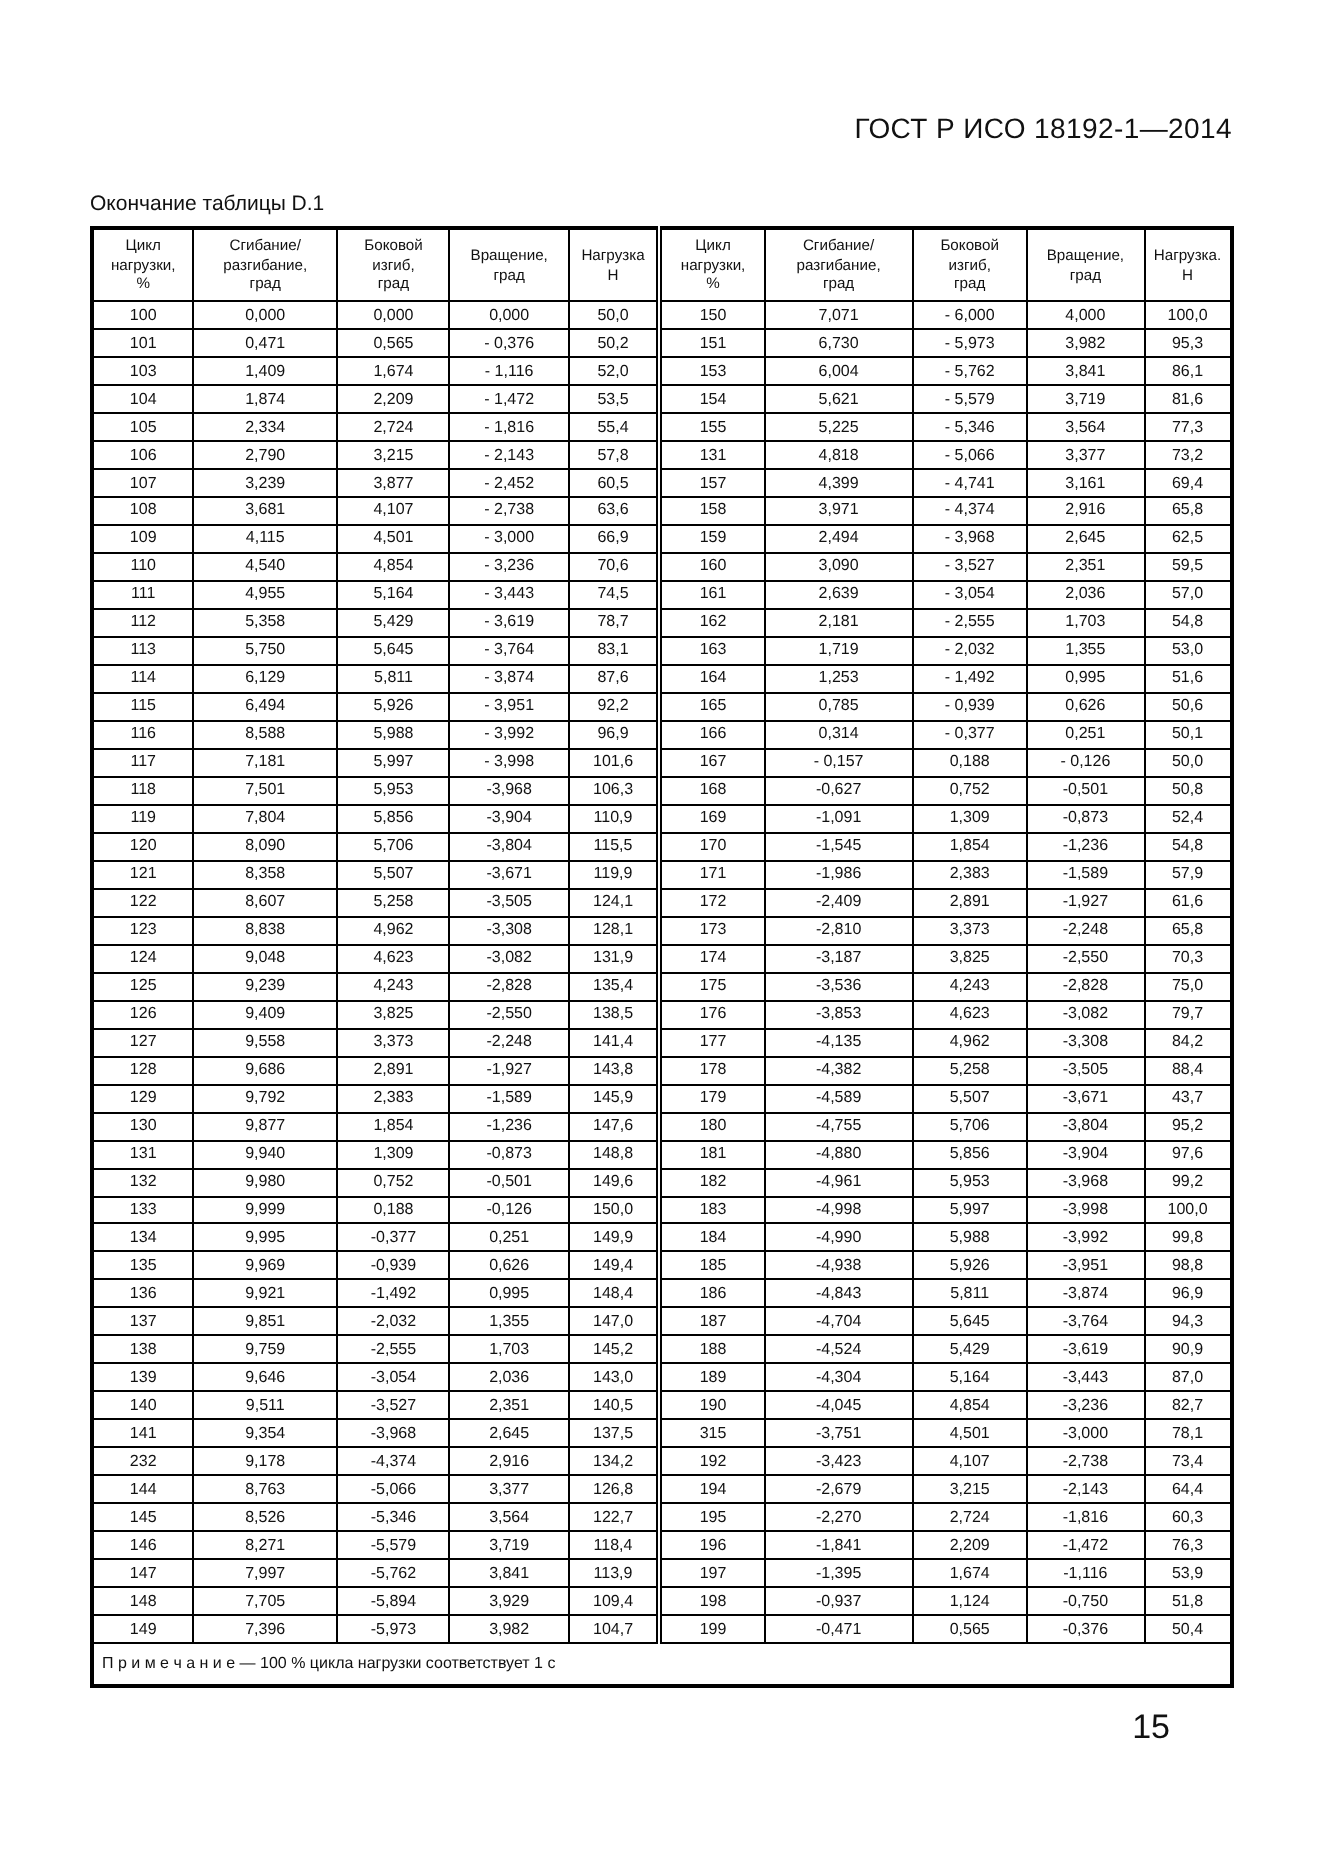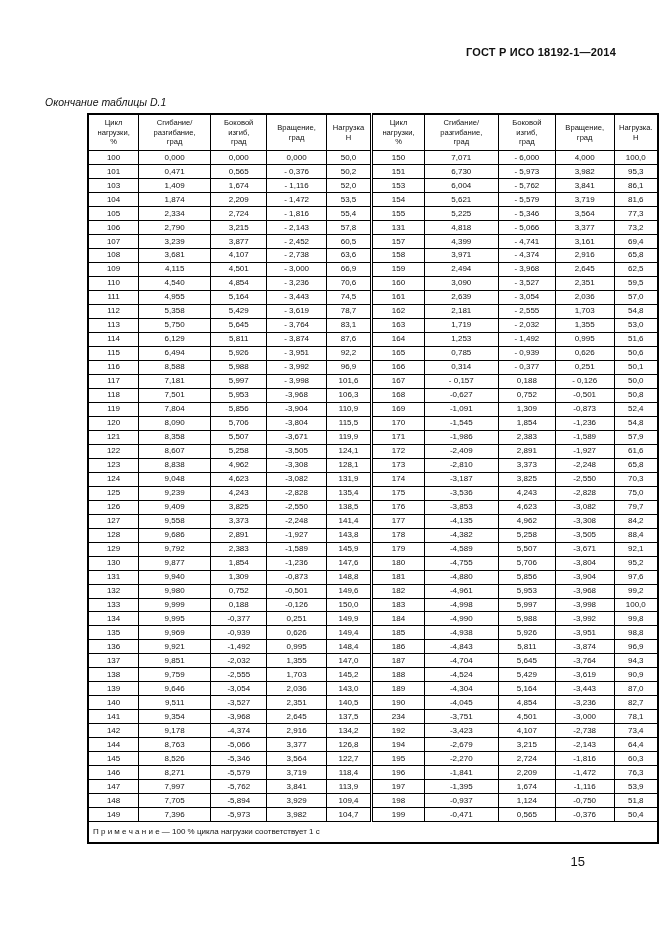--- a/index.html
+++ b/index.html
@@ -5,35 +5,34 @@
   html,body{margin:0;padding:0;}
   body{
     width:661px;height:936px;
     background:#ffffff;
     font-family:"Liberation Sans","DejaVu Sans",sans-serif;
     color:#111;
     position:relative;
     overflow:hidden;
   }
   .doc-header{
-    position:absolute;top:46px;right:45px;
-    font-size:11px;font-weight:bold;letter-spacing:.2px;
+    position:absolute;top:56px;right:45px;
+    font-size:14px;font-weight:normal;letter-spacing:.2px;
     color:#111;
   }
   .table-caption{
     position:absolute;top:96px;left:45px;
-    font-size:10.5px;font-style:italic;color:#111;
+    font-size:10.5px;color:#111;
   }
   table.d1{
     position:absolute;top:113px;left:45px;
     width:572px;
     border-collapse:collapse;
     table-layout:fixed;
     border:2px solid #000;
-    margin-left:42px;
   }
   table.d1 th{
     border:1px solid #000;
     font-size:7.6px;font-weight:normal;
     text-align:center;vertical-align:middle;
     padding:3px 1px;
     height:29px;
     white-space:pre-line;
     line-height:1.25;
   }
@@ -52,21 +51,21 @@
   }
   table.d1 td.note-cell{
     text-align:left;
     font-size:8px;
     padding:5px 18px 5px 4px;
     white-space:normal;
     border-top:1.5px solid #000;
   }
   .page-number{
     position:absolute;top:854px;right:76px;
-    font-size:13px;color:#111;
+    font-size:17px;color:#111;
   }
 </style>
 </head>
 <body>
 
 <div class="doc-header">ГОСТ Р ИСО 18192-1—2014</div>
 
 <div class="table-caption">Окончание таблицы D.1</div>
 
 <table class="d1">
@@ -452,21 +451,21 @@
       <tr>
         <td>129</td>
         <td>9,792</td>
         <td>2,383</td>
         <td>-1,589</td>
         <td>145,9</td>
         <td class="sep">179</td>
         <td>-4,589</td>
         <td>5,507</td>
         <td>-3,671</td>
-        <td>92,1</td>
+        <td>43,7</td>
       </tr>
       <tr>
         <td>130</td>
         <td>9,877</td>
         <td>1,854</td>
         <td>-1,236</td>
         <td>147,6</td>
         <td class="sep">180</td>
         <td>-4,755</td>
         <td>5,706</td>
@@ -592,28 +591,28 @@
         <td>4,854</td>
         <td>-3,236</td>
         <td>82,7</td>
       </tr>
       <tr>
         <td>141</td>
         <td>9,354</td>
         <td>-3,968</td>
         <td>2,645</td>
         <td>137,5</td>
-        <td class="sep">234</td>
+        <td class="sep">315</td>
         <td>-3,751</td>
         <td>4,501</td>
         <td>-3,000</td>
         <td>78,1</td>
       </tr>
       <tr>
-        <td>142</td>
+        <td>232</td>
         <td>9,178</td>
         <td>-4,374</td>
         <td>2,916</td>
         <td>134,2</td>
         <td class="sep">192</td>
         <td>-3,423</td>
         <td>4,107</td>
         <td>-2,738</td>
         <td>73,4</td>
       </tr>

